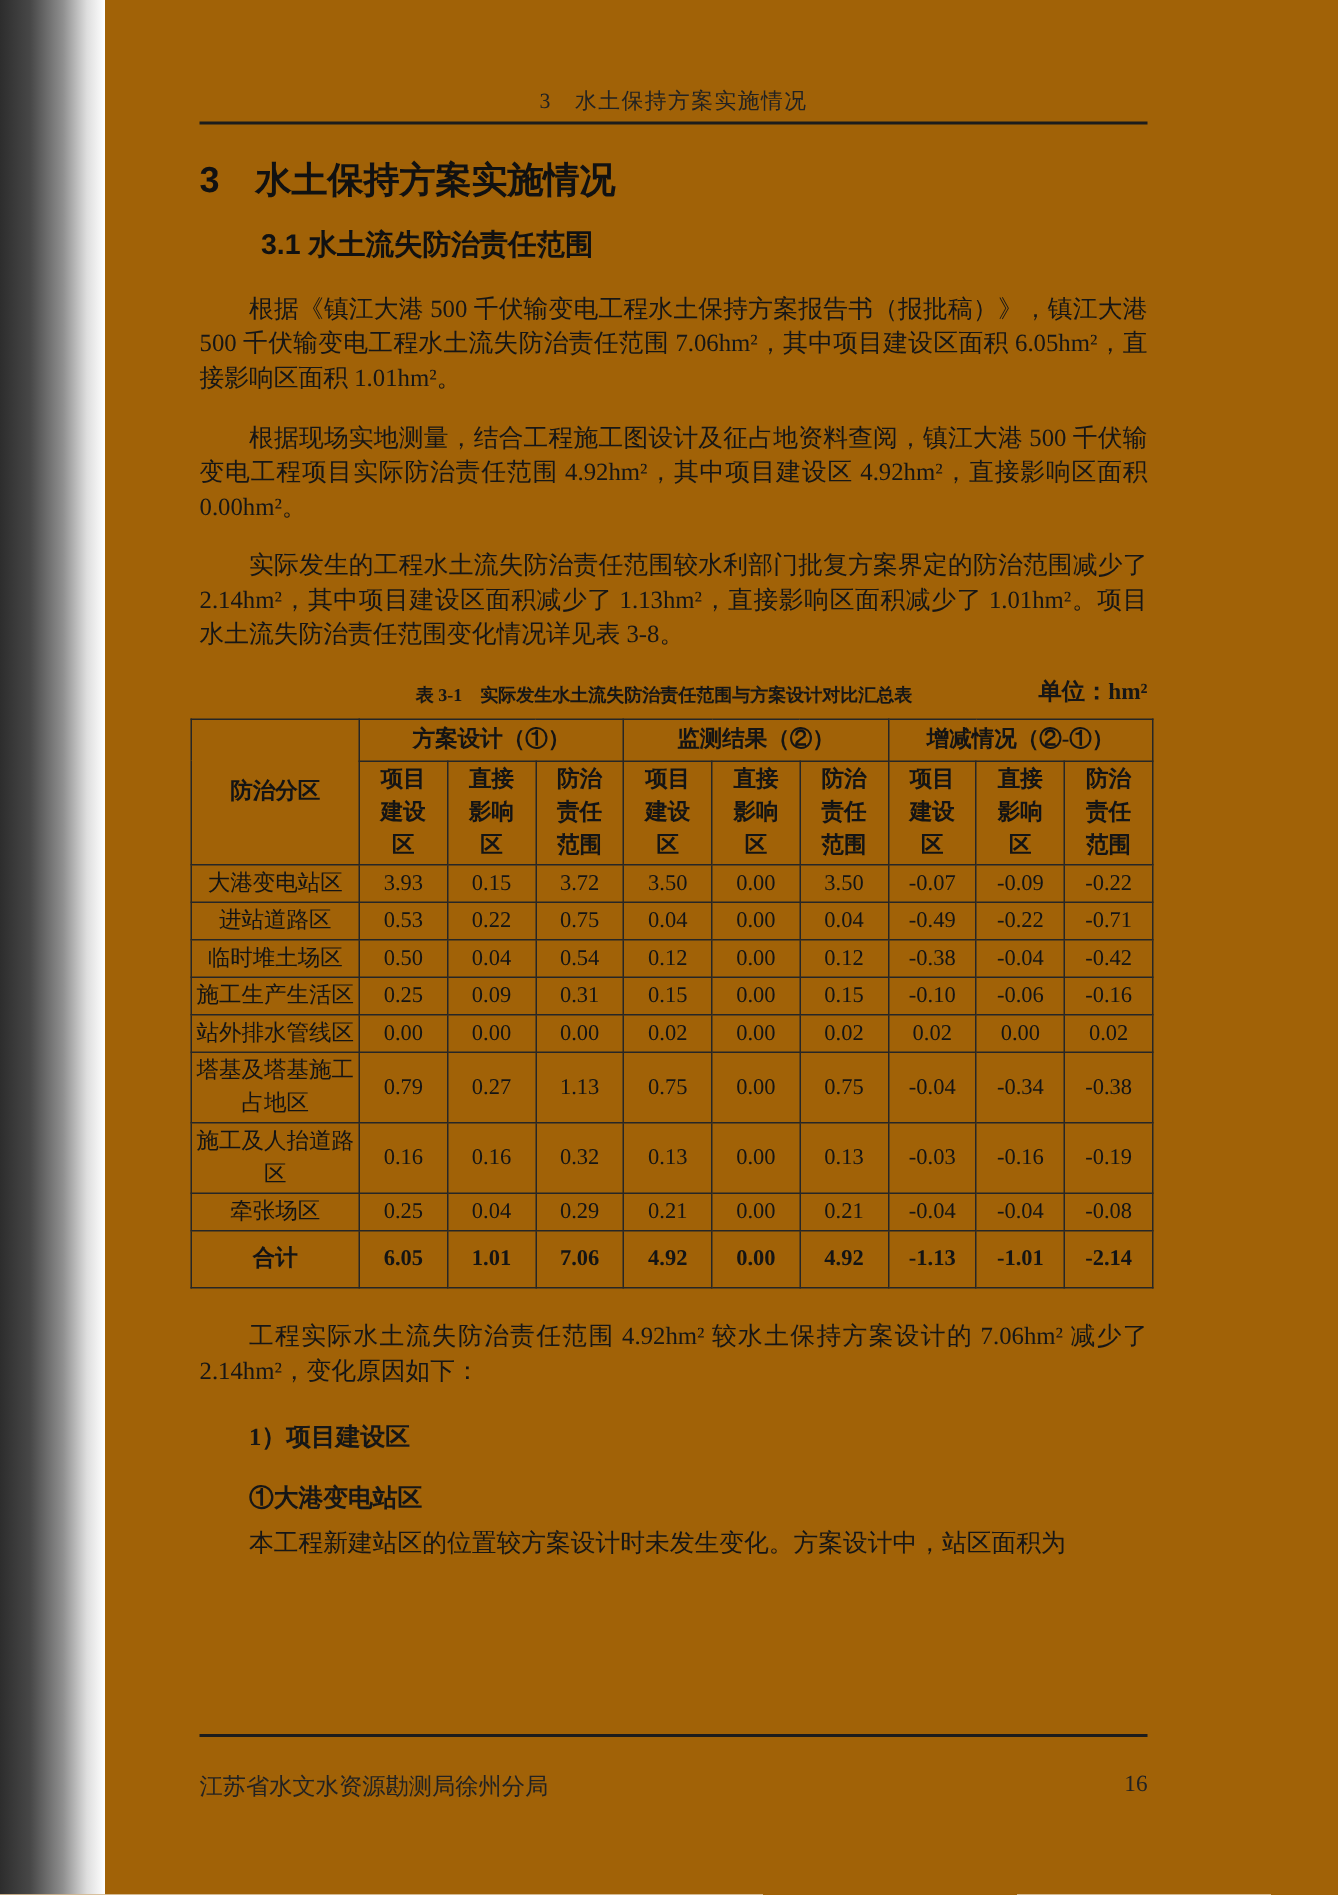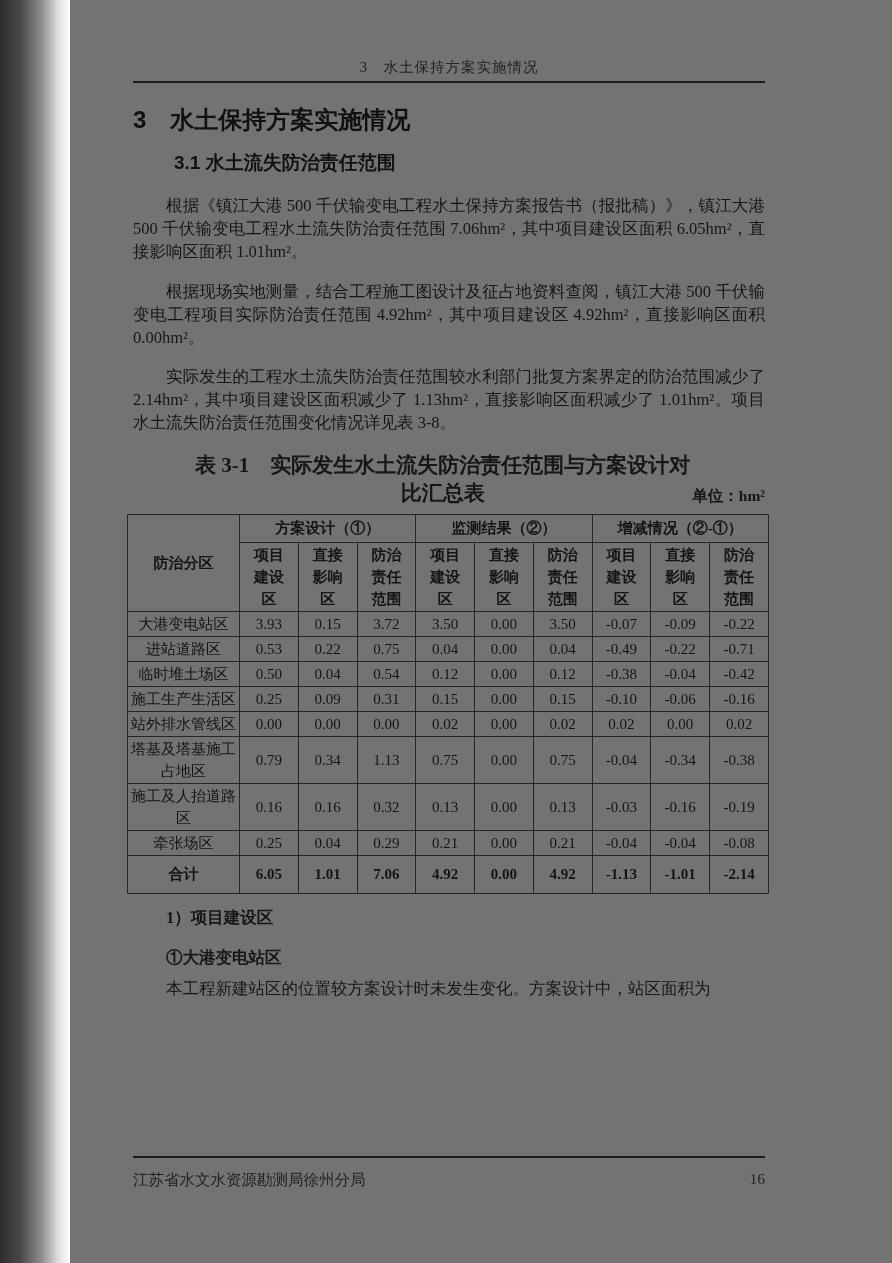--- a/index.html
+++ b/index.html
@@ -1,17 +1,17 @@
 <!DOCTYPE html>
 <html><head>
 <meta charset="utf-8">
 <style>
   html,body { margin:0; padding:0; background:#ffffff; }
   .page {
-    position:relative; width:892px; height:1263px; background:#737373;
+    position:relative; width:892px; height:1263px; background:#a16207;
     font-family:"Liberation Serif","DejaVu Serif",serif; color:#161616; overflow:hidden;
   }
   .edge-shadow {
     position:absolute; left:0; top:0; width:70px; height:100%;
     background:linear-gradient(to right,#2d2d2d 0px,#474747 20px,#8f8f8f 42px,#dedede 58px,#ffffff 70px);
   }
   .content { position:absolute; left:133px; top:0; width:632px; }
 
   .running-header {
     padding-top:58px; padding-bottom:4px; border-bottom:2px solid #1c1c1c;
@@ -25,42 +25,42 @@
     font-family:"Liberation Sans","DejaVu Sans",sans-serif;
     font-size:19px; font-weight:bold; margin-top:14px; color:#111;margin-left:41px;
   }
   .para { font-size:16.5px; line-height:23px; text-align:justify; text-indent:2em; margin-top:2px; }
   .para.first { margin-top:18px; }
   .para.after-table { margin-top:20px; }
   .sub-item { font-size:16.5px; font-weight:bold; line-height:33.5px; text-indent:2em; margin-top:7px;
     font-family:"Liberation Serif","DejaVu Serif",serif; }
 
   .table-caption-row { display:flex; align-items:flex-end; margin-top:12px; }
-  .table-caption { flex:1; text-align:center; font-size:21px; font-weight:bold; padding-left:60px; }
+  .table-caption { flex:1; text-align:center; font-size:12px; font-weight:bold; padding-left:60px; }
   .table-unit { font-size:15.5px; font-weight:bold; white-space:nowrap; }
 
   table.cmp {
     border-collapse:collapse; table-layout:fixed; width:642px; margin-left:-6px; margin-top:7px;
   }
   table.cmp td {
     border:1px solid #262626; text-align:center; vertical-align:middle;
     font-size:15px; line-height:22px; padding:1px 2px; color:#141414;
   }
   table.cmp col.c-name { width:112px; }
   tr.hdr-groups { height:28px; }
   tr.hdr-subs   { height:68px; }
   tr.data-row   { height:24px; }
   tr.total-row  { height:38px; }
   tr.hdr-groups td, tr.hdr-subs td { font-weight:bold; }
   tr.total-row td { font-weight:bold; }
   td.prewrap { white-space:pre-line; }
 
   .footer {
     position:absolute; left:133px; width:632px; top:1156px;
-    border-top:2px solid #1c1c1c; padding-top:12px;
+    border-top:2px solid #1c1c1c; padding-top:23px;
     display:flex; justify-content:space-between;
     font-size:15.5px; color:#222;
   }
 </style>
 </head>
 <body>
 
 <div class="page">
   <div class="edge-shadow"></div>
 
@@ -185,21 +185,21 @@
         <td>0.02</td>
         <td>0.00</td>
         <td>0.02</td>
         <td>0.02</td>
         <td>0.00</td>
         <td>0.02</td>
       </tr>
       <tr class="data-row">
         <td>塔基及塔基施工占地区</td>
         <td>0.79</td>
-        <td>0.34</td>
+        <td>0.27</td>
         <td>1.13</td>
         <td>0.75</td>
         <td>0.00</td>
         <td>0.75</td>
         <td>-0.04</td>
         <td>-0.34</td>
         <td>-0.38</td>
       </tr>
       <tr class="data-row">
         <td>施工及人抬道路区</td>
@@ -233,20 +233,21 @@
         <td>4.92</td>
         <td>0.00</td>
         <td>4.92</td>
         <td>-1.13</td>
         <td>-1.01</td>
         <td>-2.14</td>
       </tr>
     </tbody>
       </table>
 
+    <p class="para after-table">工程实际水土流失防治责任范围 4.92hm² 较水土保持方案设计的 7.06hm² 减少了 2.14hm²，变化原因如下：</p>
     <div class="sub-item">1）项目建设区</div>
     <div class="sub-item">①大港变电站区</div>
     <p class="para">本工程新建站区的位置较方案设计时未发生变化。方案设计中，站区面积为</p>
   </div>
 
   <div class="footer">
     <span>江苏省水文水资源勘测局徐州分局</span>
     <span>16</span>
   </div>
 </div>

